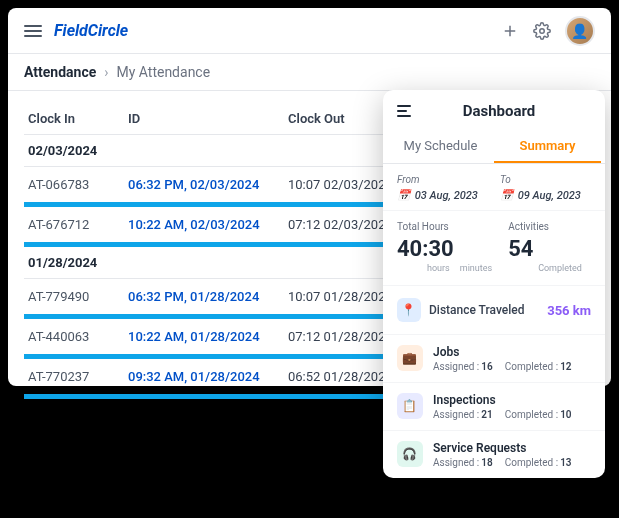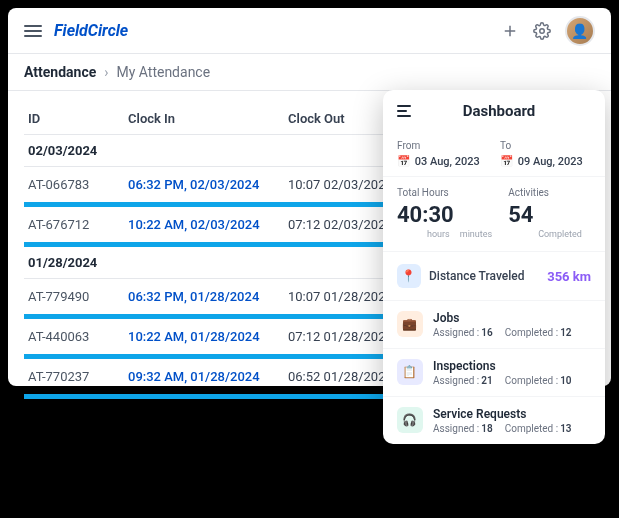--- a/index.html
+++ b/index.html
@@ -29,21 +29,21 @@
 
 .dashboard-panel { position: absolute; top: 90px; left: 383px; width: 222px; background: #fff; border-radius: 10px; box-shadow: 0 8px 30px rgba(0,0,0,0.25); overflow: hidden; }
 .dash-head { display: flex; align-items: center; padding: 12px 14px 10px; gap: 10px; }
 .dash-menu-icon { display:flex; flex-direction:column; gap:3px; }
 .dash-menu-icon span { height:2px; background:#1f2937; border-radius:1px; }
 .dash-menu-icon span:nth-child(1){width:14px;} .dash-menu-icon span:nth-child(2){width:10px;} .dash-menu-icon span:nth-child(3){width:14px;}
 .dash-title { font-weight: 700; font-size: 15px; color: #1f2937; flex:1; text-align:center; margin-left:-14px; }
 .dash-tabs { display: flex; border-bottom: 1px solid #e5e7eb; padding: 0 4px; }
 .dash-tab { flex: 1; text-align: center; padding: 8px 4px; font-size: 13px; color: #6b7280; cursor: pointer; border-bottom: 2px solid transparent; }
 .dash-tab.active { color: #ff8a00; border-bottom-color: #ff8a00; font-weight: 600; }
-.date-range { display: flex; padding: 10px 14px 8px; gap: 12px; border-bottom: 1px solid #f3f4f6; }
+.date-range { display: flex; padding: 10px 14px 8px; gap: 12px; border-bottom: 1px solid #f3f4f6; font-style: italic; }
 .date-col { flex:1; }
 .date-label { font-size: 10px; color: #6b7280; margin-bottom: 4px; }
 .date-val { display: flex; align-items: center; gap: 4px; font-size: 11px; color: #374151; font-weight: 500; }
 .stats-row { display: flex; padding: 10px 14px 12px; gap: 16px; border-bottom: 1px solid #f3f4f6; }
 .stat-col { flex:1; }
 .stat-label { font-size: 10px; color: #6b7280; margin-bottom: 4px; }
 .stat-big { font-size: 22px; font-weight: 700; color: #1f2937; }
 .stat-sub { font-size: 9px; color: #9ca3af; display:flex; gap:10px; margin-top:2px;padding-left:30px;}
 .distance-row { display: flex; align-items: center; padding: 12px 14px; gap: 8px; border-bottom: 1px solid #f3f4f6; }
 .dist-icon { width: 24px; height: 24px; border-radius: 6px; background: #e0edff; display:flex; align-items:center; justify-content:center; font-size:12px; }
@@ -94,22 +94,22 @@
     <div class="breadcrumb">
       <span class="bc-main">Attendance</span>
       <span class="bc-sep">›</span>
       <span class="bc-sub">My Attendance</span>
     </div>
   </div>
 
   <div class="table-wrap">
     <div class="table">
       <div class="table-head">
+        <div>Clock In</div>
         <div>ID</div>
-        <div>Clock In</div>
         <div>Clock Out</div>
       </div>
       <div id="table-body">
           <div class="table-group">02/03/2024</div>
           <div class="table-row">
             <div class="cell-id">AT-066783</div>
             <div class="cell-in">06:32 PM, 02/03/2024</div>
             <div class="cell-out">10:07 02/03/2024</div>
           </div>
           <div class="table-row">
@@ -139,20 +139,24 @@
 </div>
 
 <div class="dashboard-panel">
   <div class="dash-head">
     <div class="dash-menu-icon">
         <span></span>
         <span></span>
         <span></span>
       </div>
     <div class="dash-title">Dashboard</div>
+  </div>
+  <div class="dash-tabs">
+    <div class="dash-tab">My Schedule</div>
+    <div class="dash-tab active">Summary</div>
   </div>
   <div class="date-range">
     <div class="date-col">
       <div class="date-label">From</div>
       <div class="date-val">
           <span>📅</span>
           <span>03 Aug, 2023</span>
         </div>
     </div>
     <div class="date-col">

